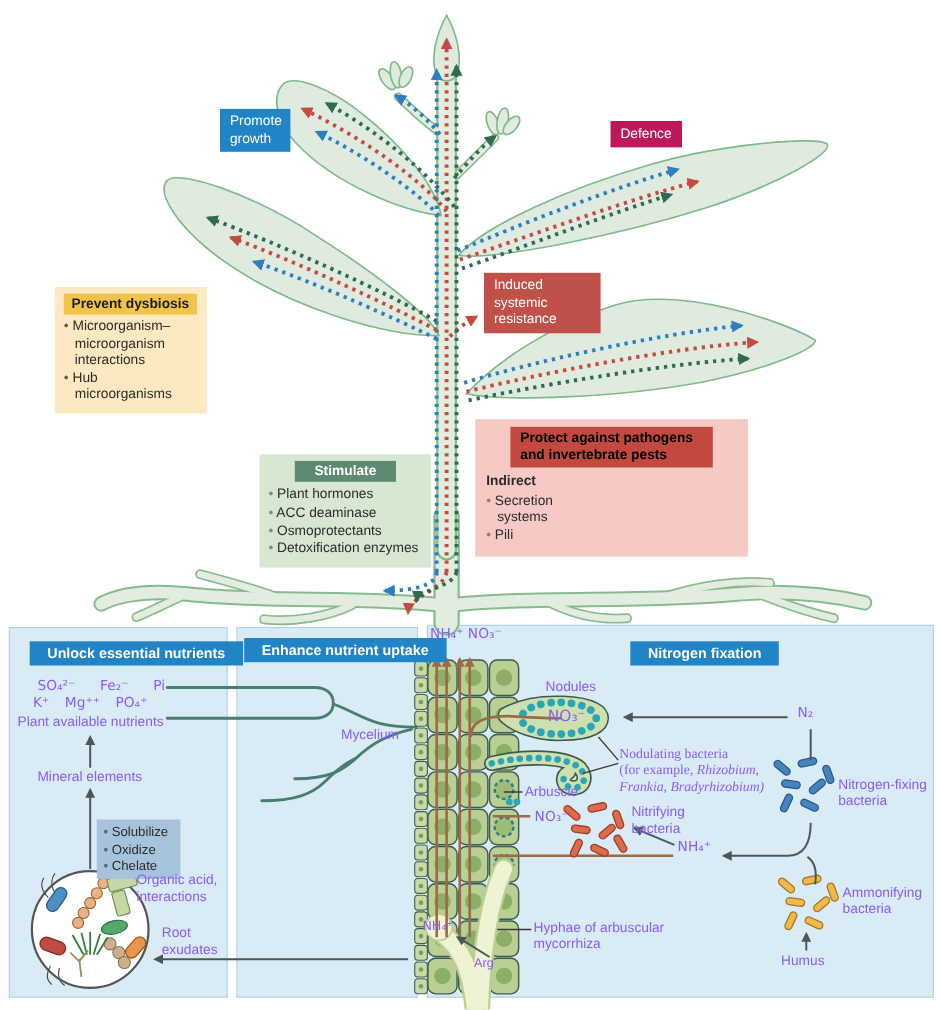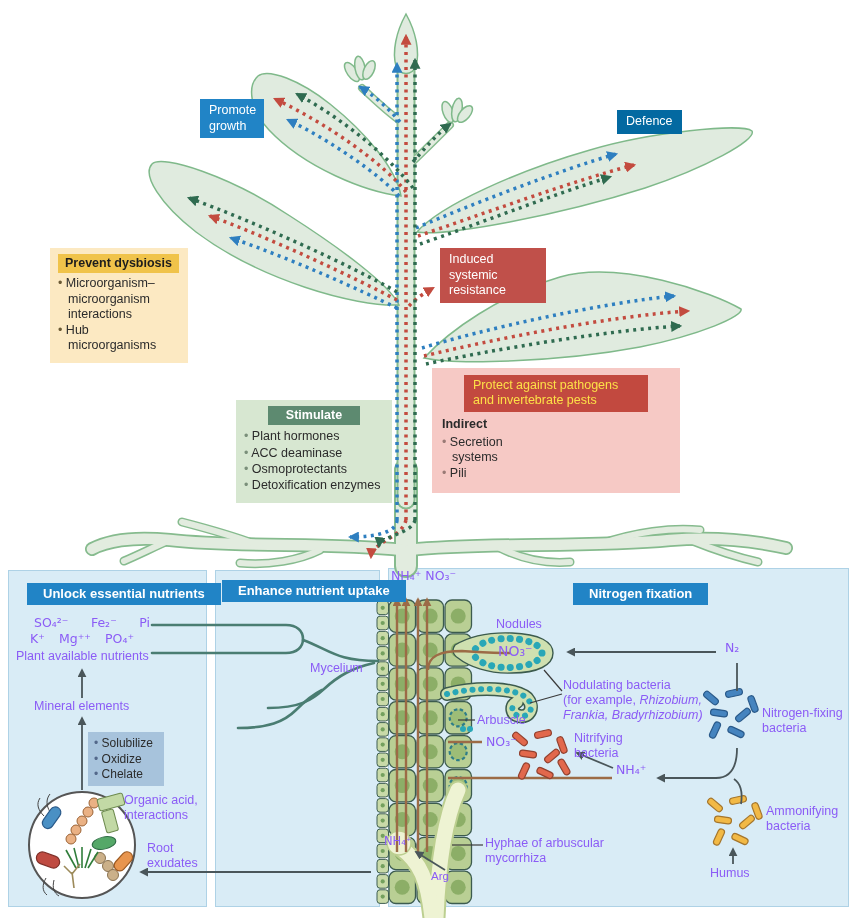--- a/index.html
+++ b/index.html
@@ -5,32 +5,32 @@
   html,body{margin:0;padding:0;background:#fff;}
   #canvas{position:relative;width:855px;height:918px;background:#fff;overflow:hidden;
           font-family:"Liberation Sans",sans-serif;color:#2b2b2b;}
   svg{position:absolute;left:0;top:0;z-index:2;pointer-events:none;}
   .panel{position:absolute;background:#d9ecf6;border:1.5px solid #aed2e6;z-index:1;}
   .hdr{position:absolute;background:#2184c6;color:#fff;font-weight:bold;font-size:13px;
        padding:3px 16px;line-height:1.2;z-index:3;}
   .tagbox{position:absolute;color:#fff;font-size:12.5px;padding:4px 9px;line-height:1.25;z-index:3;}
   .lbl{position:absolute;font-size:12.5px;line-height:1.18;color:#8b5cf6;z-index:3;}
   .formula{font-family:"DejaVu Sans",sans-serif;}
-  .infobox{position:absolute;z-index:3;font-size:12.5px;line-height:1.22;}
+  .infobox{position:absolute;z-index:3;font-size:12.5px;line-height:1.22;margin-top:13px;}
   .infobox ul{margin:3px 0 0 0;padding:0;list-style:none;}
   .infobox li{padding-left:10px;text-indent:-10px;margin:1px 0;}
   .infobox li::before{content:"• ";}
   .yellowbox{background:#fce9c2;padding:6px 8px 8px 8px;width:122px;}
   .yellowbox .bandtitle{background:#f0c34a;color:#1d1d1d;font-weight:bold;padding:2px 7px;display:inline-block;}
   .yellowbox li::before{color:#6b5a34;}
   .greenbox{background:#d7e7d1;padding:6px 8px 9px 8px;width:140px;}
   .greenbox .bandtitle{background:#5d8a70;color:#fff;font-weight:bold;padding:2px 14px;display:block;width:64px;margin:0 auto 4px auto;text-align:center;}
   .greenbox li::before{color:#7a8f7a;}
   .pinkbox{background:#f6c9c5;padding:7px 10px 10px 10px;width:228px;}
-  .pinkbox .bandtitle{background:#c2493f;color:#fde047;font-weight:normal;padding:3px 9px;display:block;width:166px;margin:0 auto 5px auto;}
+  .pinkbox .bandtitle{background:#c2493f;color:#000000;font-weight:bold;padding:3px 9px;display:block;width:166px;margin:0 auto 5px auto;}
   .pinkbox li::before{color:#9a7a76;}
   .cols{display:flex;gap:12px;}
   .coltitle{font-weight:bold;}
   .bluegray{background:#a7c3dc;padding:3px 6px;width:64px;font-size:12px;}
   .bluegray li::before{color:#53688a;}
   em{font-style:italic;}
 </style>
 </head>
 <body>
 
@@ -359,21 +359,21 @@
       </g>
       <g stroke="#9c8a5a" stroke-width="1.6" fill="none">
         <path d="M74,888 L72,872"></path>
           <path d="M72,874 L64,866"></path>
           <path d="M72,874 L80,864"></path>
       </g>
     </g>
   </svg>
 
   <div class="tagbox" style="left:200px;top:99px;width:46px;background:#2184c6;"><span>Promote growth</span></div>
-  <div class="tagbox" style="left:617px;top:110px;background:#0369a1;"><span>Defence</span></div>
+  <div class="tagbox" style="left:555px;top:110px;background:#be185d;"><span>Defence</span></div>
   <div class="tagbox" style="left:440px;top:248px;width:88px;background:#c0504a;"><span>Induced systemic resistance</span></div>
 
   <div class="infobox yellowbox" style="left:50px;top:248px;">
     <span class="bandtitle">Prevent dysbiosis</span>
     <ul>
       <li>Microorganism–microorganism interactions</li>
       <li>Hub microorganisms</li>
     </ul>
   </div>
 
@@ -425,21 +425,21 @@
 
   <div class="hdr" style="left:222px;top:580px;"><span>Enhance nutrient uptake</span></div>
   <div class="lbl" style="left:310px;top:661px;"><span>Mycelium</span></div>
 
   <div class="hdr" style="left:573px;top:583px;"><span>Nitrogen fixation</span></div>
   <div class="lbl formula" style="left:391px;top:569px;"><span>NH₄⁺ NO₃⁻</span></div>
   <div class="lbl" style="left:496px;top:617px;"><span>Nodules</span></div>
   <div class="lbl formula" style="left:498px;top:643px;font-size:14px;"><span>NO₃⁻</span></div>
   <div class="lbl formula" style="left:725px;top:641px;"><span>N₂</span></div>
   <div class="lbl" style="left:762px;top:706px;width:84px;"><span>Nitrogen-fixing bacteria</span></div>
-  <div class="lbl" style="left:563px;top:678px;width:150px;">
+  <div class="lbl" style="left:563px;top:678px;width:150px;font-family:Liberation Serif, serif;">
     <span>Nodulating bacteria</span><br>
     <span>(for example, </span><em>Rhizobium,</em><br>
     <em>Frankia, Bradyrhizobium)</em>
   </div>
   <div class="lbl" style="left:477px;top:713px;"><span>Arbuscle</span></div>
   <div class="lbl formula" style="left:486px;top:735px;"><span>NO₃⁻</span></div>
   <div class="lbl" style="left:574px;top:731px;width:62px;"><span>Nitrifying bacteria</span></div>
   <div class="lbl formula" style="left:616px;top:763px;"><span>NH₄⁺</span></div>
   <div class="lbl" style="left:766px;top:804px;width:94px;"><span>Ammonifying bacteria</span></div>
   <div class="lbl" style="left:710px;top:866px;"><span>Humus</span></div>

